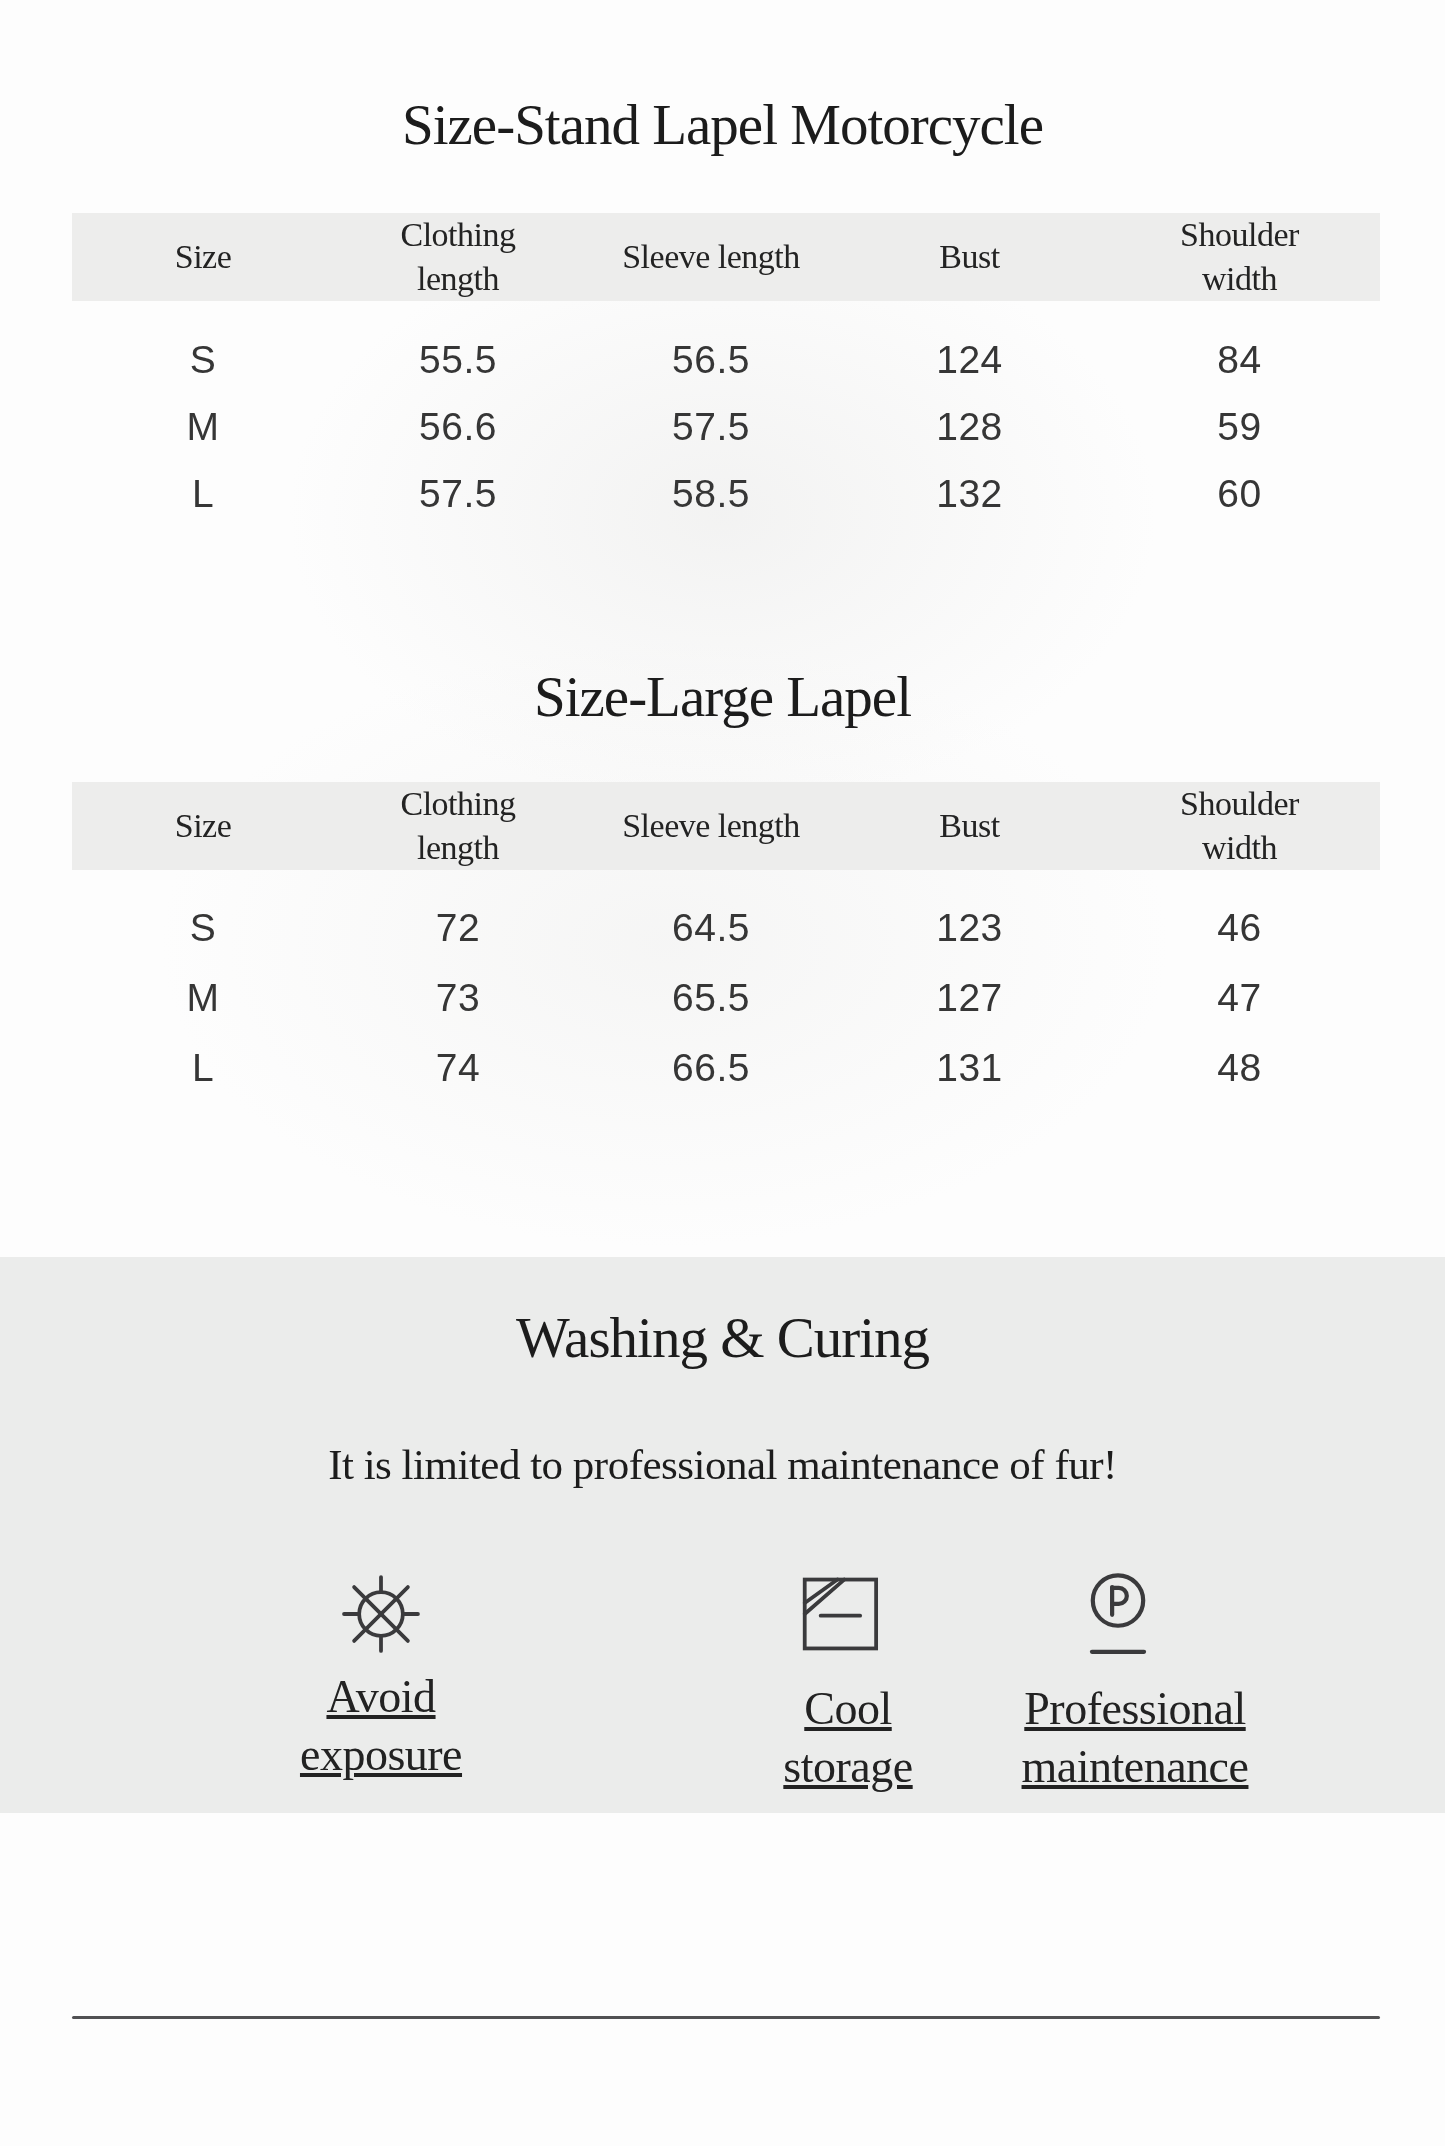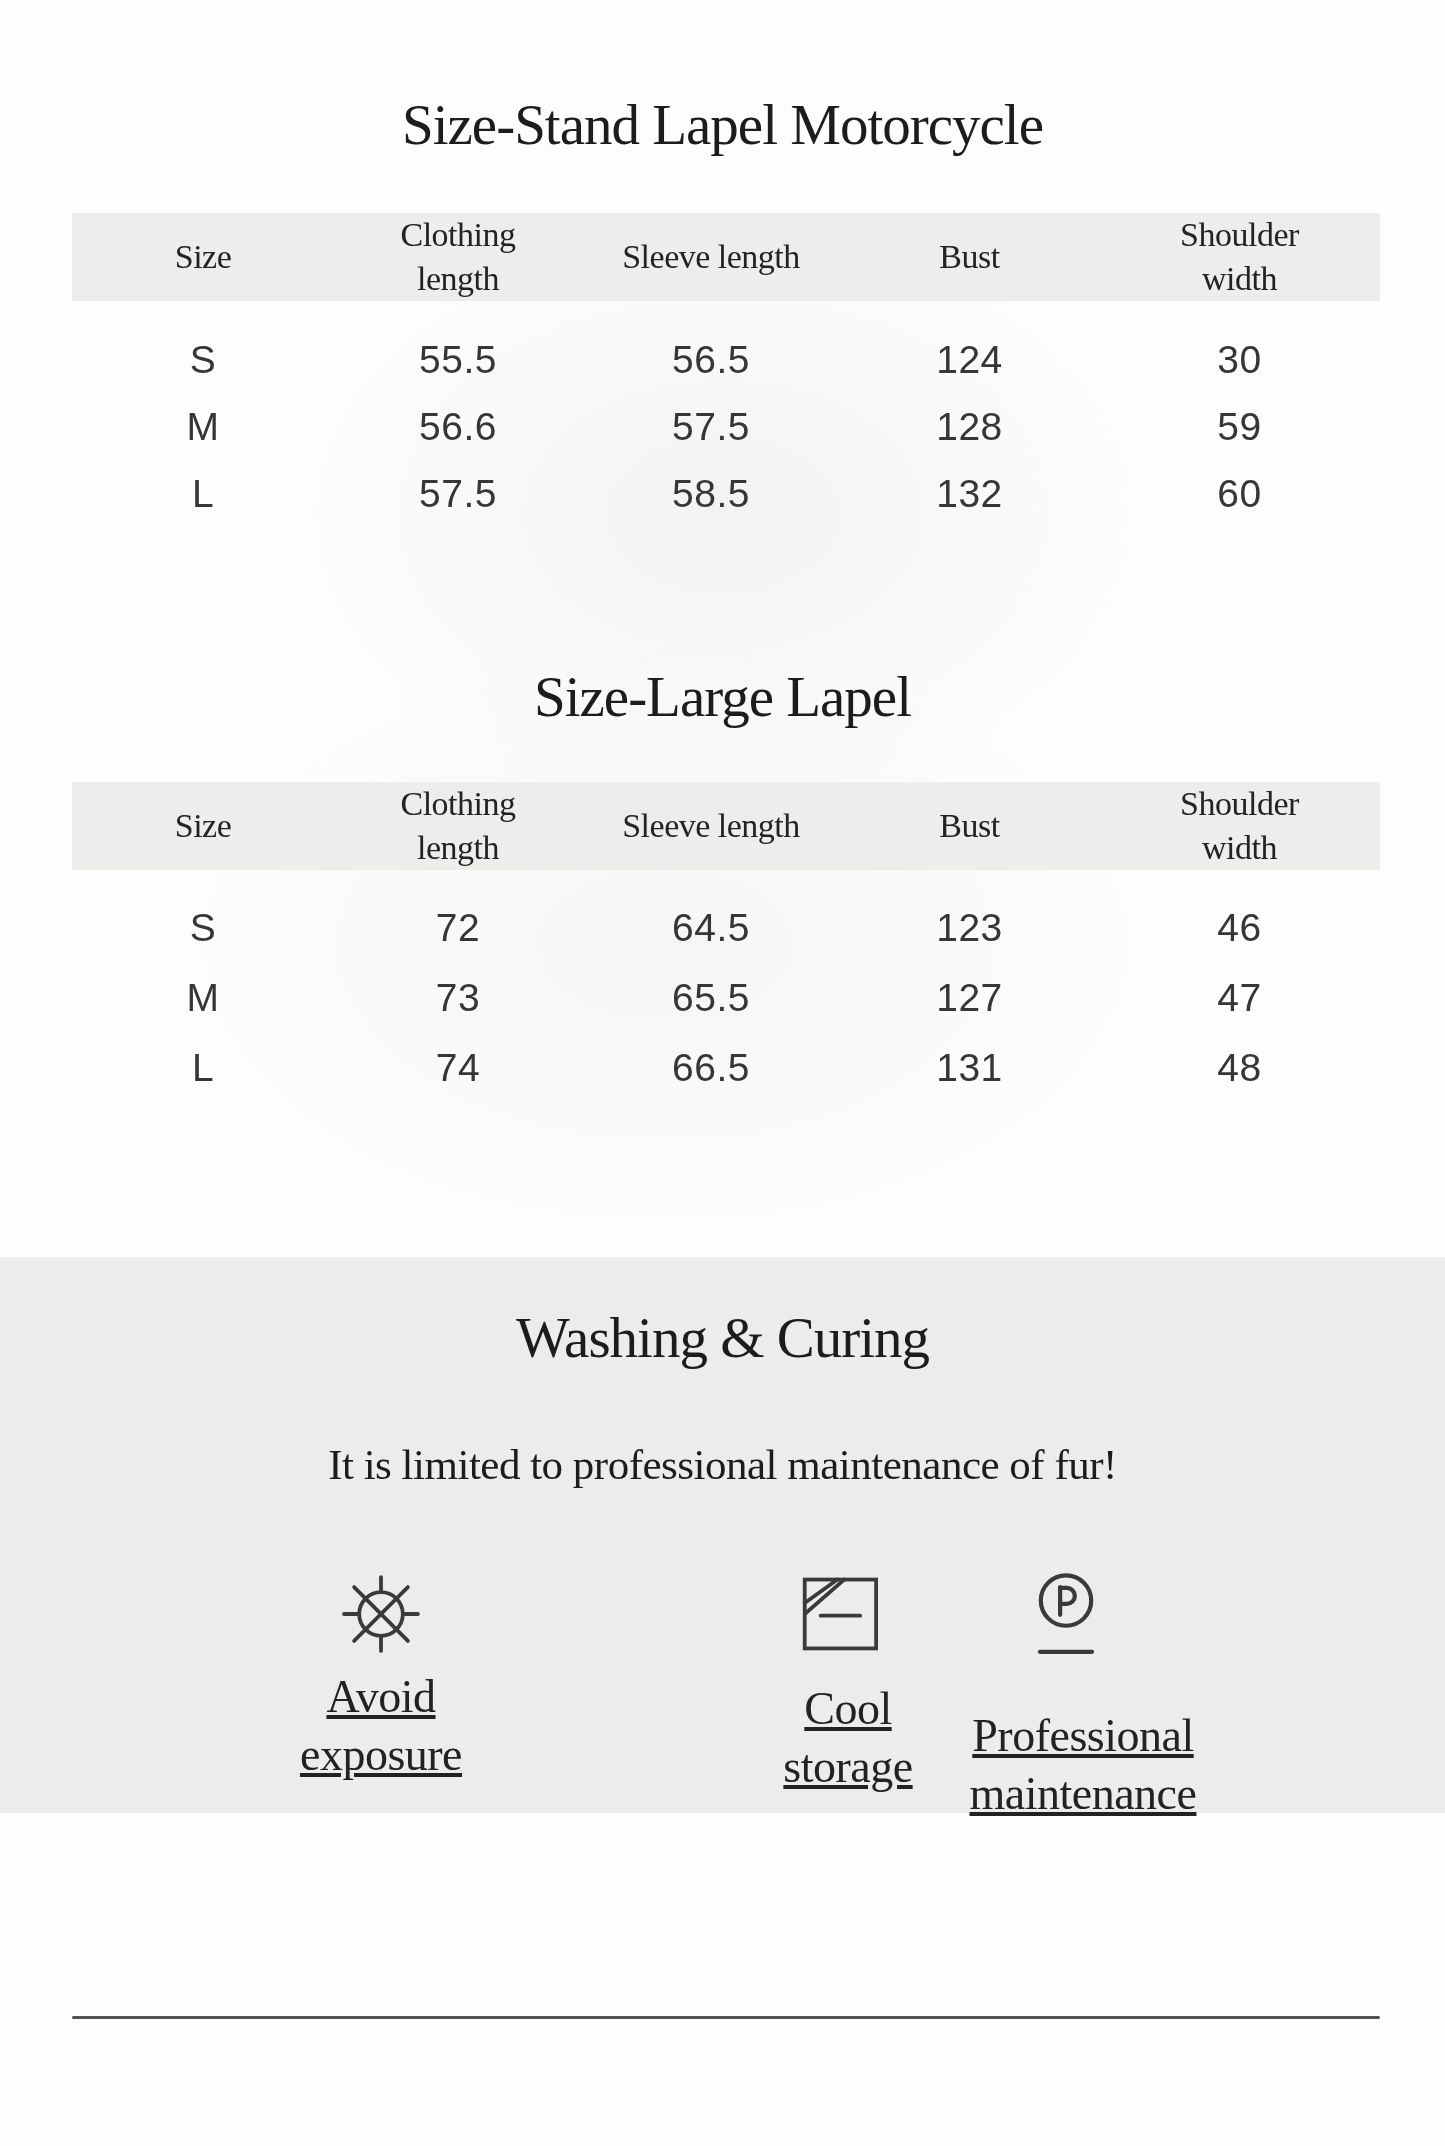--- a/index.html
+++ b/index.html
@@ -85,21 +85,21 @@
     letter-spacing:-0.5px;
     color:var(--title_color, #1c1c1c);
   }
   .care-item {
     position:absolute; top:315px;
     display:flex; flex-direction:column; align-items:center;
   }
   .care-item-1 { left:271px; width:220px; }
   .care-item-2 { left:489px; width:220px; }
   .care-item-3 { left:730px; width:220px; }
-  .care-item-4 { left:906px; width:320px;gap:27px; }
+  .care-item-4 { left:958px; width:320px; }
   .care-icon { width:84px; height:84px; color:var(--icon_stroke, #3a3a3c); flex:0 0 auto; }
   .care-label {
     margin-top:12px;
     text-align:center;
     font-size:46px; line-height:58px;
     letter-spacing:-0.5px;
     color:var(--label_color, #222222);
     text-decoration:underline;
   }
   .care-item-3 .care-label { margin-top:24px; transform:translateX(8px); }
@@ -137,21 +137,21 @@
         <span>Shoulder width</span>
       </div>
   </div>
 
   <div class="rows rows-1">
     <div class="trow">
       <div class="tcell">S</div>
       <div class="tcell">55.5</div>
       <div class="tcell">56.5</div>
       <div class="tcell">124</div>
-      <div class="tcell">30</div>
+      <div class="tcell">84</div>
     </div>
     <div class="trow">
       <div class="tcell">M</div>
       <div class="tcell">56.6</div>
       <div class="tcell">57.5</div>
       <div class="tcell">128</div>
       <div class="tcell">59</div>
     </div>
     <div class="trow">
       <div class="tcell">L</div>

